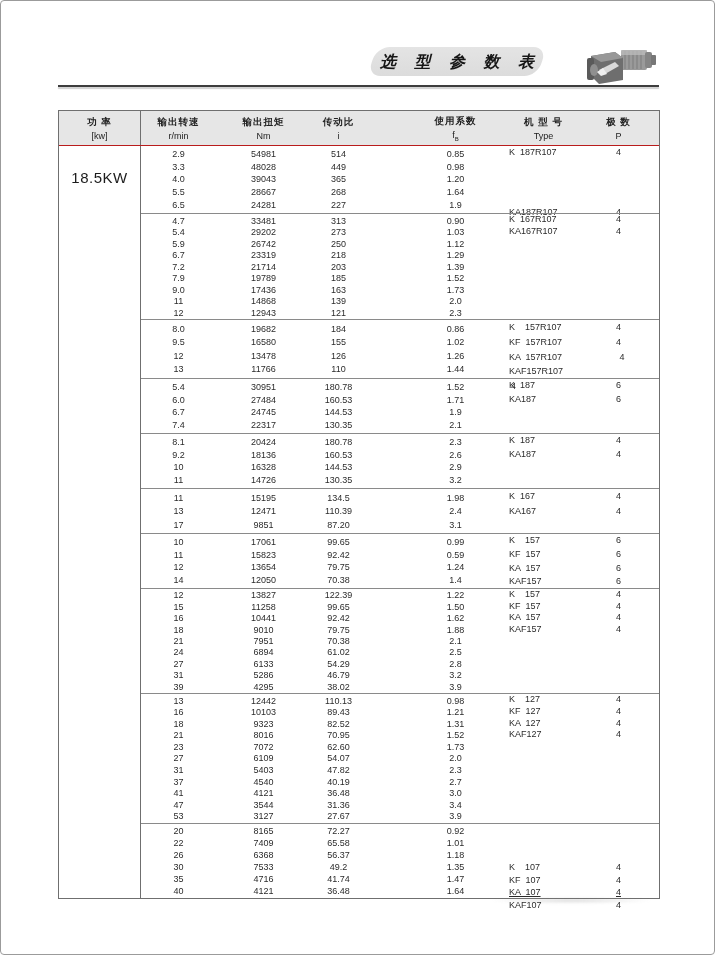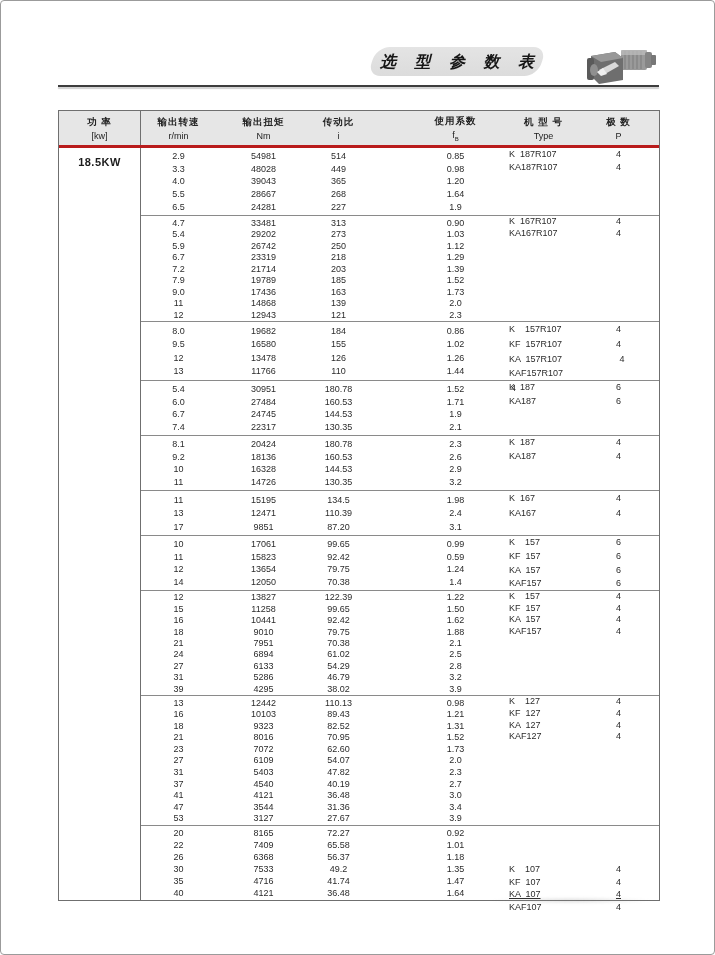--- a/index.html
+++ b/index.html
@@ -22,37 +22,37 @@
   .gearbox-photo { position:absolute; left:584px; top:42px; width:74px; height:44px; }
   .header-rule {
     position:absolute; left:57px; top:84px; width:601px; height:2px;
     background:#3d3d3d; box-shadow:0 2px 1px rgba(120,120,120,0.35);
   }
   
   .param-table {
     position:absolute; left:57px; top:109px; width:600px;
     border:1px solid #6f6f6f; background:#fff;
   }
-  .thead { display:flex; height:34px; background:#e6e6e6; border-bottom:3px solid #b91c1c; }
+  .thead { display:flex; height:34px; background:#e6e6e6; border-bottom:1px solid #b91c1c; }
   .th { display:flex; flex-direction:column; justify-content:center; gap:2px; text-align:center; box-sizing:border-box; }
   .th-zh { font-size:9.5px; font-weight:bold; letter-spacing:1px; color:#222; white-space:nowrap; }
   .th-en { font-size:9px; color:#222; }
   .th-en sub { font-size:6px; }
   .col-power  { width:82px; }
   .col-speed  { width:75px; }
   .col-torque { width:95px; }
   .col-ratio  { width:55px; }
   .col-fb     { width:125px; padding-left:54px; box-sizing:border-box; }
   .col-type   { width:105px; }
   .col-p      { width:63px; padding-right:18px; box-sizing:border-box; }
   .th.col-power { border-right:1px solid #6f6f6f; }
   .tbody { display:flex; height:752px; }
   .power-cell {
     width:82px; box-sizing:border-box; border-right:1px solid #6f6f6f;
-    text-align:center; padding-top:8px; font-weight:bold; font-size:11px;
+    text-align:center; padding-top:23px; font-weight:normal; font-size:15px;
     letter-spacing:0.5px; color:#1c1c1c;
   }
   .sections { width:518px; display:flex; flex-direction:column; }
   .section { display:flex; box-sizing:border-box; }
   .section + .section { border-top:1px solid #8a8a8a; }
   .sec-col {
     display:flex; flex-direction:column; justify-content:space-evenly;
     text-align:center; font-size:9px; color:#2b2b2b;
   }
   .col-types {
@@ -162,21 +162,21 @@
               <div>0.98</div>
               <div>1.20</div>
               <div>1.64</div>
               <div>1.9</div>
             </div>
             <div class="col-types">
               <div class="type-line" style="line-height: 13.4px;">
                 <span class="tname">K  187R107</span>
                 <span class="tp">4</span>
               </div>
-              <div class="type-line" style="line-height: 13.4px;">
+              <div class="type-line" style="line-height: 13.4px; margin-top: 47px;">
                 <span class="tname">KA187R107</span>
                 <span class="tp">4</span>
               </div>
             </div>
           </div>
           <div class="section" style="height: 106px;">
             <div class="sec-col col-speed">
               <div>4.7</div>
               <div>5.4</div>
               <div>5.9</div>

